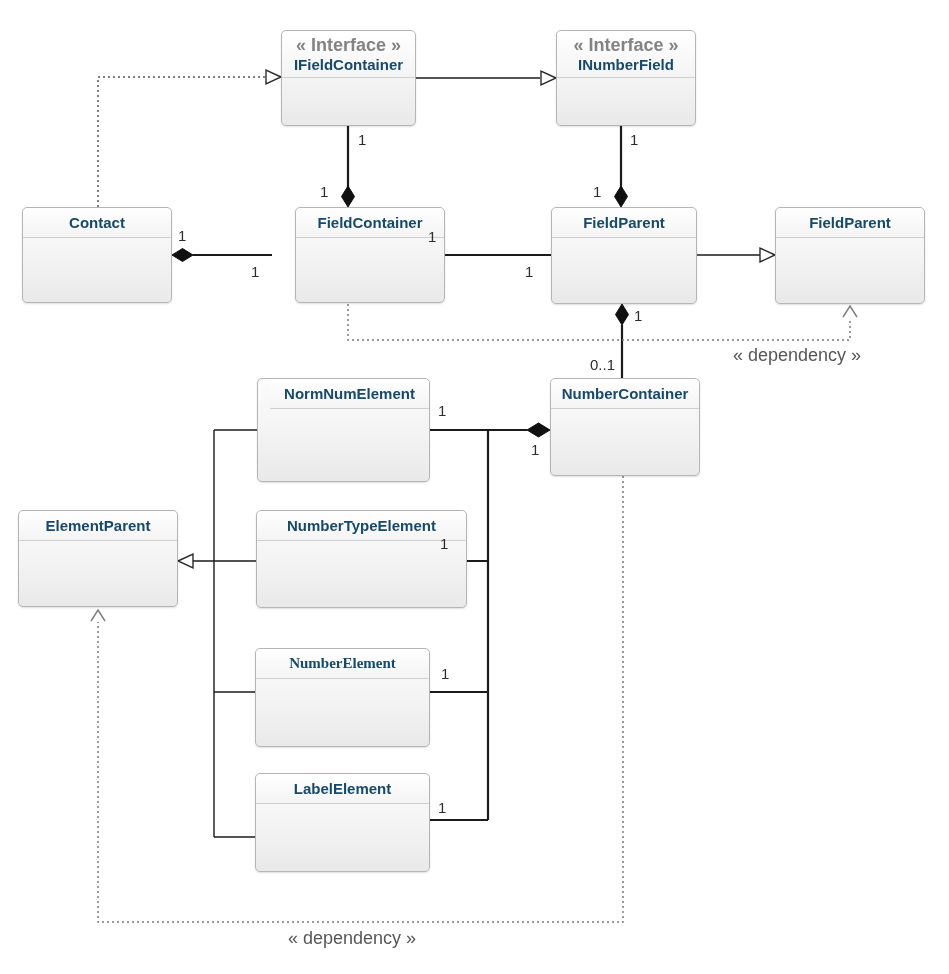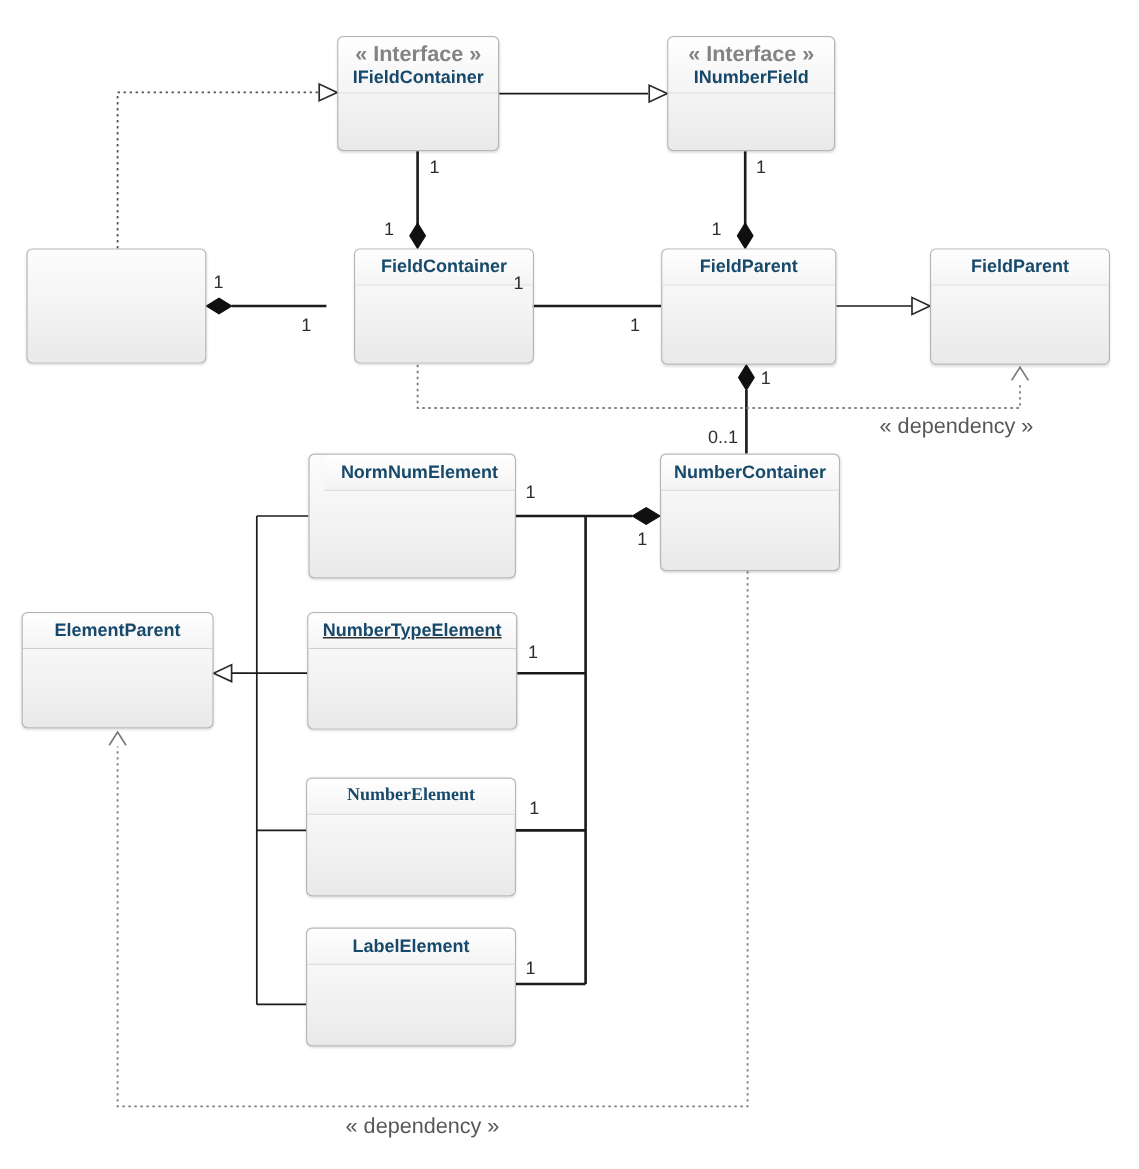--- a/index.html
+++ b/index.html
@@ -105,20 +105,23 @@
 
   <div class="uml-box tall-header" style="left:556px; top:30px; width:140px; height:96px;">
     <div class="box-header">
       <div class="box-stereotype">« Interface »</div>
       <div class="box-title">INumberField</div>
     </div>
     <div class="box-body"></div>
   </div>
 
   <div class="uml-box" style="left:22px; top:207px; width:150px; height:96px;">
+    <div class="box-header">
+      <div class="box-title">Contact</div>
+    </div>
     <div class="box-body"></div>
   </div>
 
   <div class="uml-box" style="left:272px; top:207px; width:150px; height:96px;margin-left:23px;">
     <div class="box-header">
       <div class="box-title">FieldContainer</div>
     </div>
     <div class="box-body"></div>
   </div>
 
@@ -150,21 +153,21 @@
     <div class="box-body"></div>
   </div>
 
   <div class="uml-box" style="left:18px; top:510px; width:160px; height:97px;">
     <div class="box-header">
       <div class="box-title">ElementParent</div>
     </div>
     <div class="box-body"></div>
   </div>
 
-  <div class="uml-box" style="left:256px; top:510px; width:175px; height:98px;text-decoration:underline;">
+  <div class="uml-box" style="left:256px; top:510px; width:211px; height:98px;">
     <div class="box-header">
       <div class="box-title">NumberTypeElement</div>
     </div>
     <div class="box-body"></div>
   </div>
 
   <div class="uml-box" style="left:255px; top:648px; width:175px; height:99px;font-family:Liberation Serif, serif;">
     <div class="box-header">
       <div class="box-title">NumberElement</div>
     </div>

